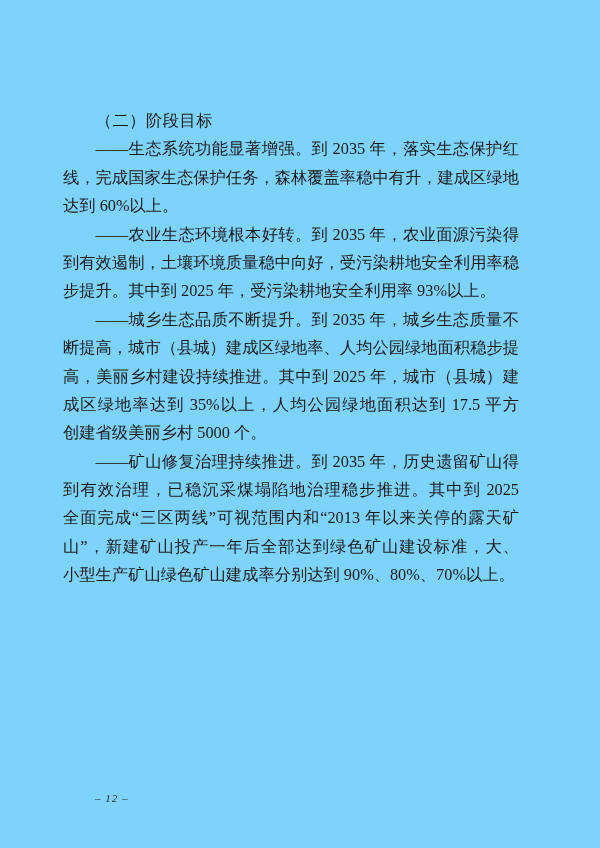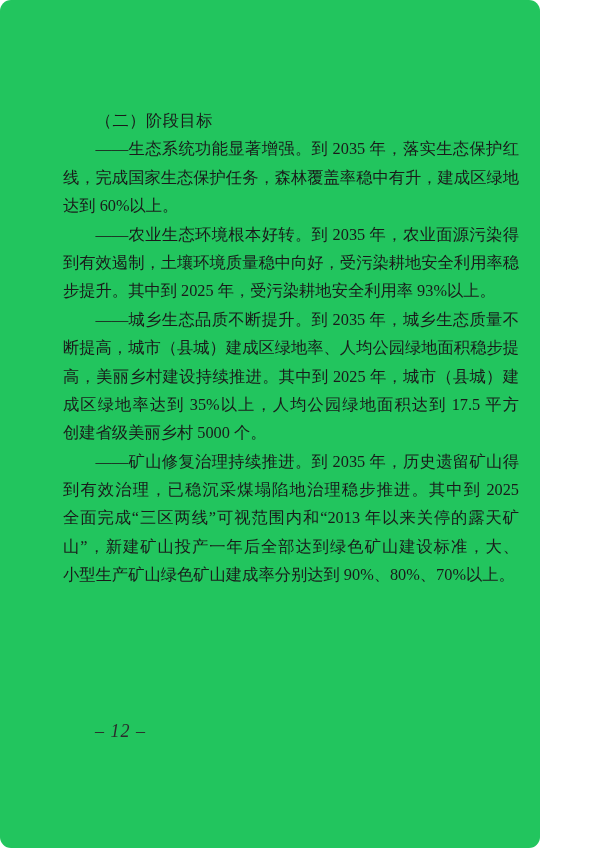--- a/index.html
+++ b/index.html
@@ -2,27 +2,26 @@
 <html><head>
 <meta charset="utf-8">
 <style>
   html, body {
     margin: 0;
     padding: 0;
     background: #ffffff;
   }
   .page {
     position: relative;
-    width: 540px;
+    width: 600px;
     height: 848px;
-    background: #22c55e;
+    background: #7dd3fc;
     overflow: hidden;
     font-family: "Liberation Serif", "DejaVu Serif", serif;
     color: #1a1a1a;
-    border-radius: 11px;
   }
   .content {
     position: absolute;
     left: 63px;
     top: 107px;
     width: 456px;
   }
   .heading {
     font-size: 16.3px;
     line-height: 28.4px;
@@ -47,22 +46,22 @@
   }
   .line.first {
     text-indent: 2em;
   }
   .line.last {
     text-align-last: left;
   }
   .footer {
     position: absolute;
     left: 95px;
-    top: 722px;
-    font-size: 18px;
+    top: 789px;
+    font-size: 11px;
     line-height: 18px;
     letter-spacing: 1px;
     color: #2b2b2b;
     font-style: italic;
   }
 </style>
 </head>
 <body>
 
 <div class="page">

